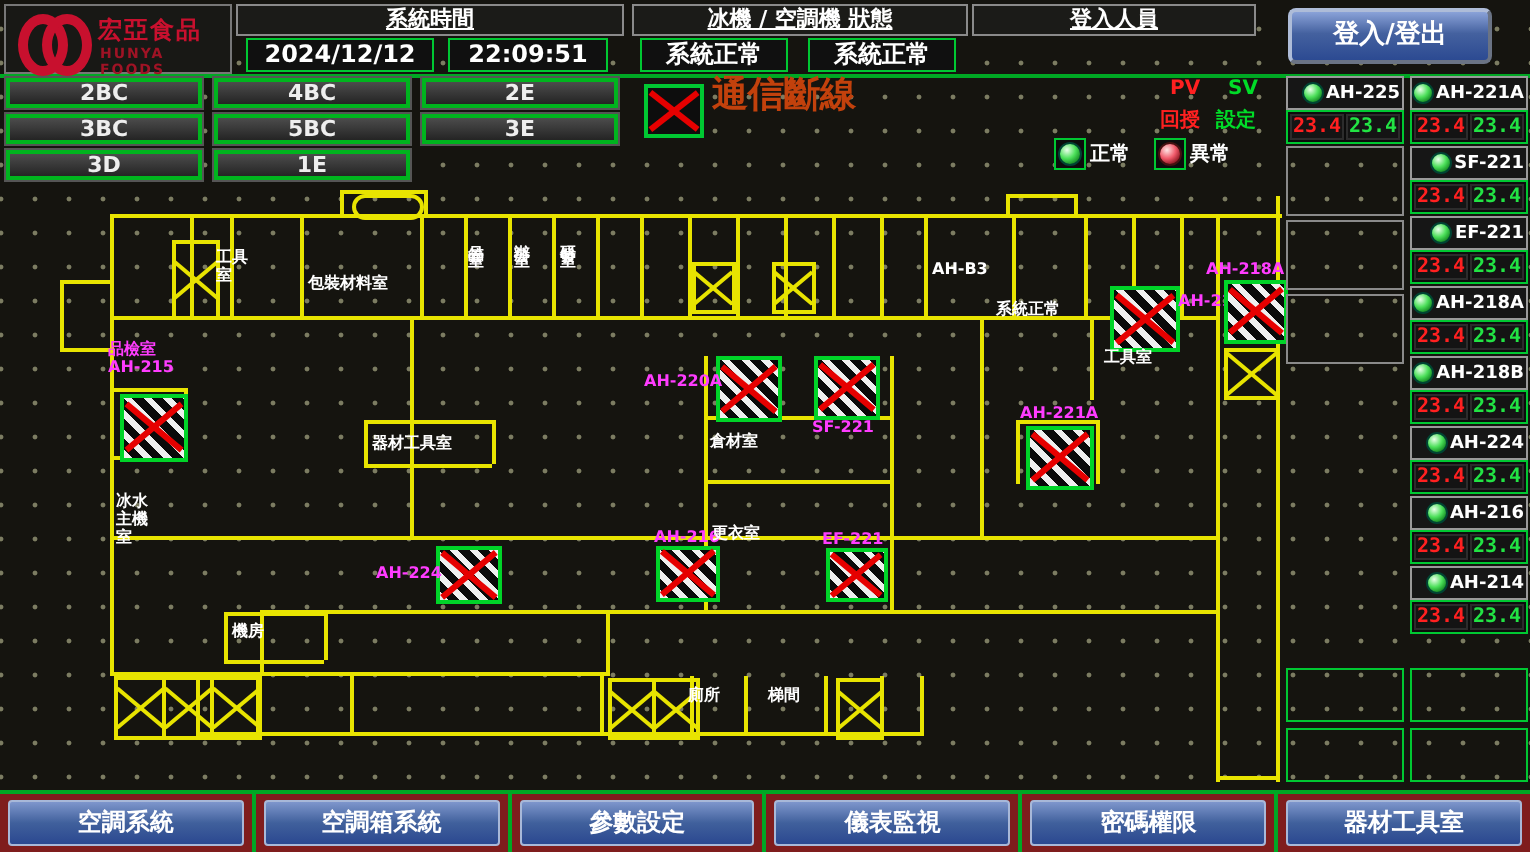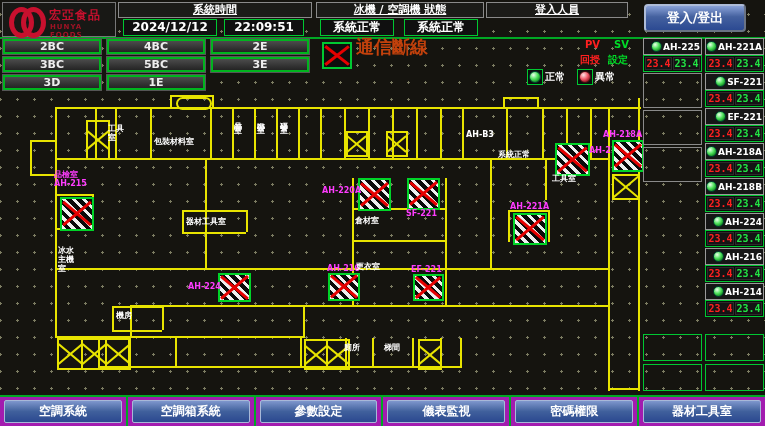--- a/index.html
+++ b/index.html
@@ -65,21 +65,21 @@
   .stair-cell::before,.stair-cell::after{content:"";position:absolute;left:-20%;top:calc(50% - 1px);width:140%;height:2px;background:#e8e400;}
   .stair-cell::before{transform:rotate(40deg);} .stair-cell::after{transform:rotate(-40deg);}
   .unit{position:absolute;border:2px solid #00d428;cursor:pointer;
     background:repeating-linear-gradient(45deg,#efefef 0 3px,#0a0a0a 3px 7px);}
   .unit::before,.unit::after{content:"";position:absolute;left:-10%;top:calc(50% - 2px);width:120%;height:3px;background:#e60000;}
   .unit::before{transform:rotate(40deg);} .unit::after{transform:rotate(-40deg);}
   .ulabel{position:absolute;color:#ff3cff;font-size:8px;font-weight:bold;white-space:pre-line;line-height:9px;}
   .rlabel{position:absolute;color:#fff;font-size:8px;font-weight:bold;white-space:pre-line;line-height:9px;}
   .rlabel.vert{writing-mode:vertical-rl;letter-spacing:1px;}
   
-  .nav{position:absolute;left:0;bottom:0;width:765px;height:29px;border-top:2px solid #00a824;display:flex;background:#a21caf;}
+  .nav{position:absolute;left:0;bottom:0;width:765px;height:29px;border-top:2px solid #00a824;display:flex;background:#7f1d1d;}
   .nav-seg{flex:1;border-right:2px solid #00a824;display:flex;align-items:center;justify-content:center;padding:2px 4px;}
   .nav-seg:last-child{border-right:none;}
   .nav-btn{width:100%;height:21px;background:linear-gradient(#7e96cc,#40609c 50%,#2b4890);
     border:1px solid #a8b8d8;border-radius:2px;color:#fff;font-size:12px;font-weight:bold;
     text-align:center;line-height:20px;cursor:pointer;}
 </style>
 </head>
 <body>
 
 <div class="hdr">

